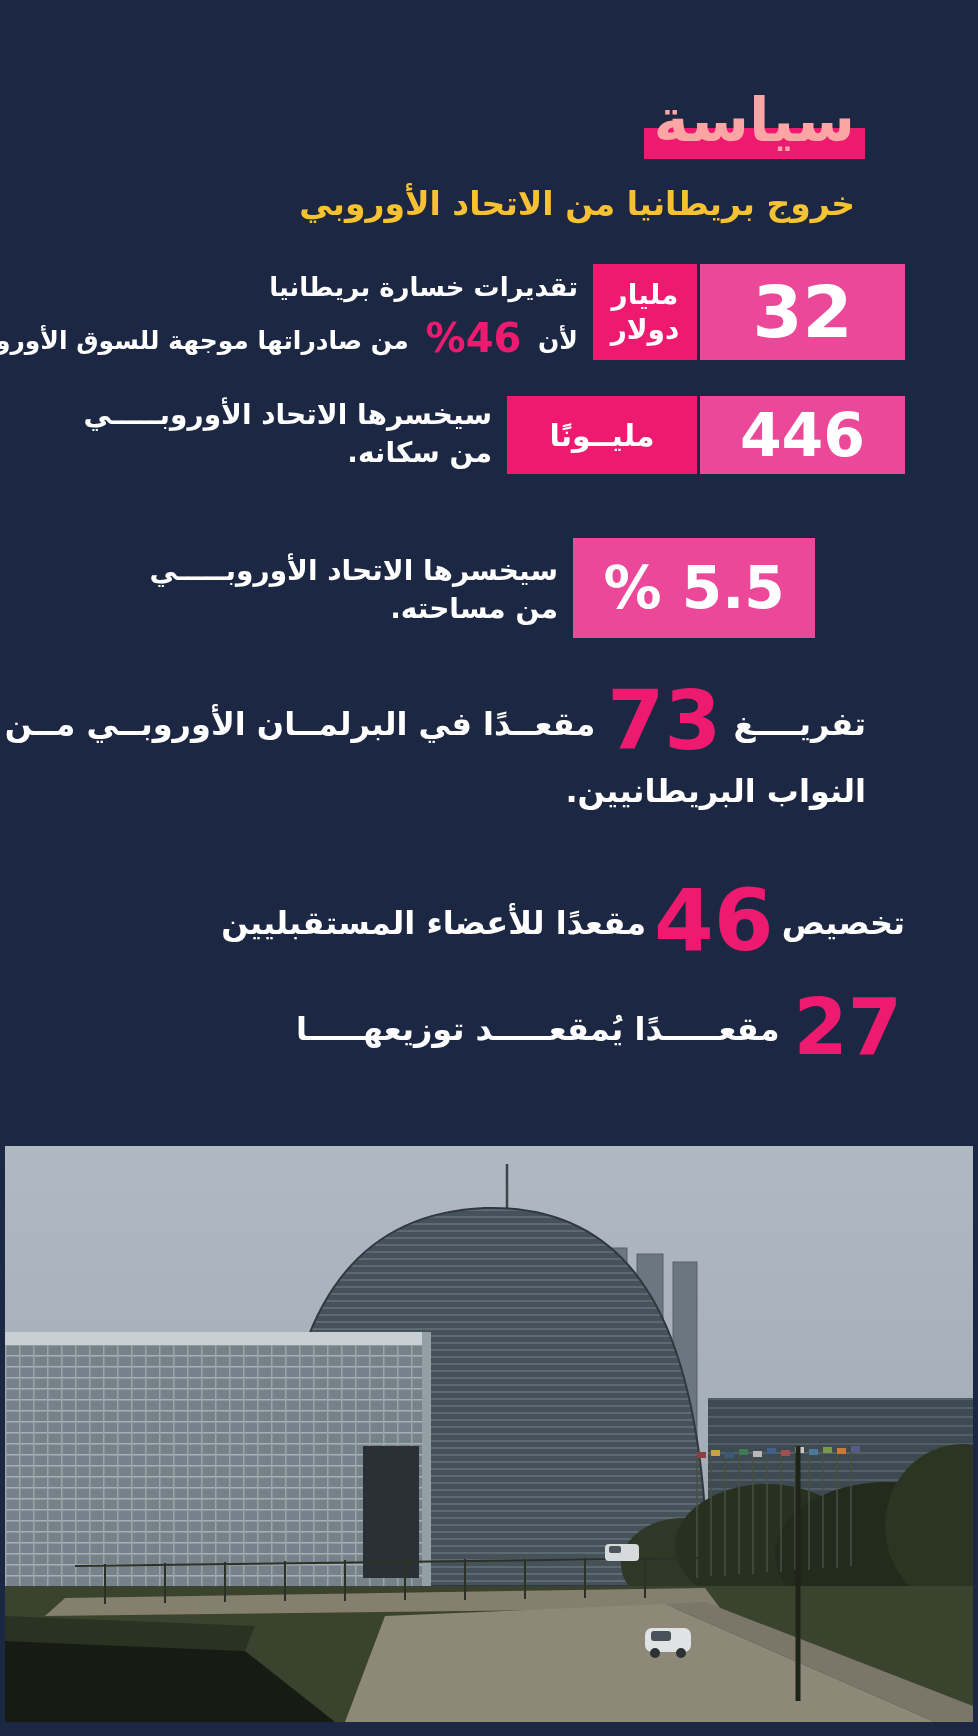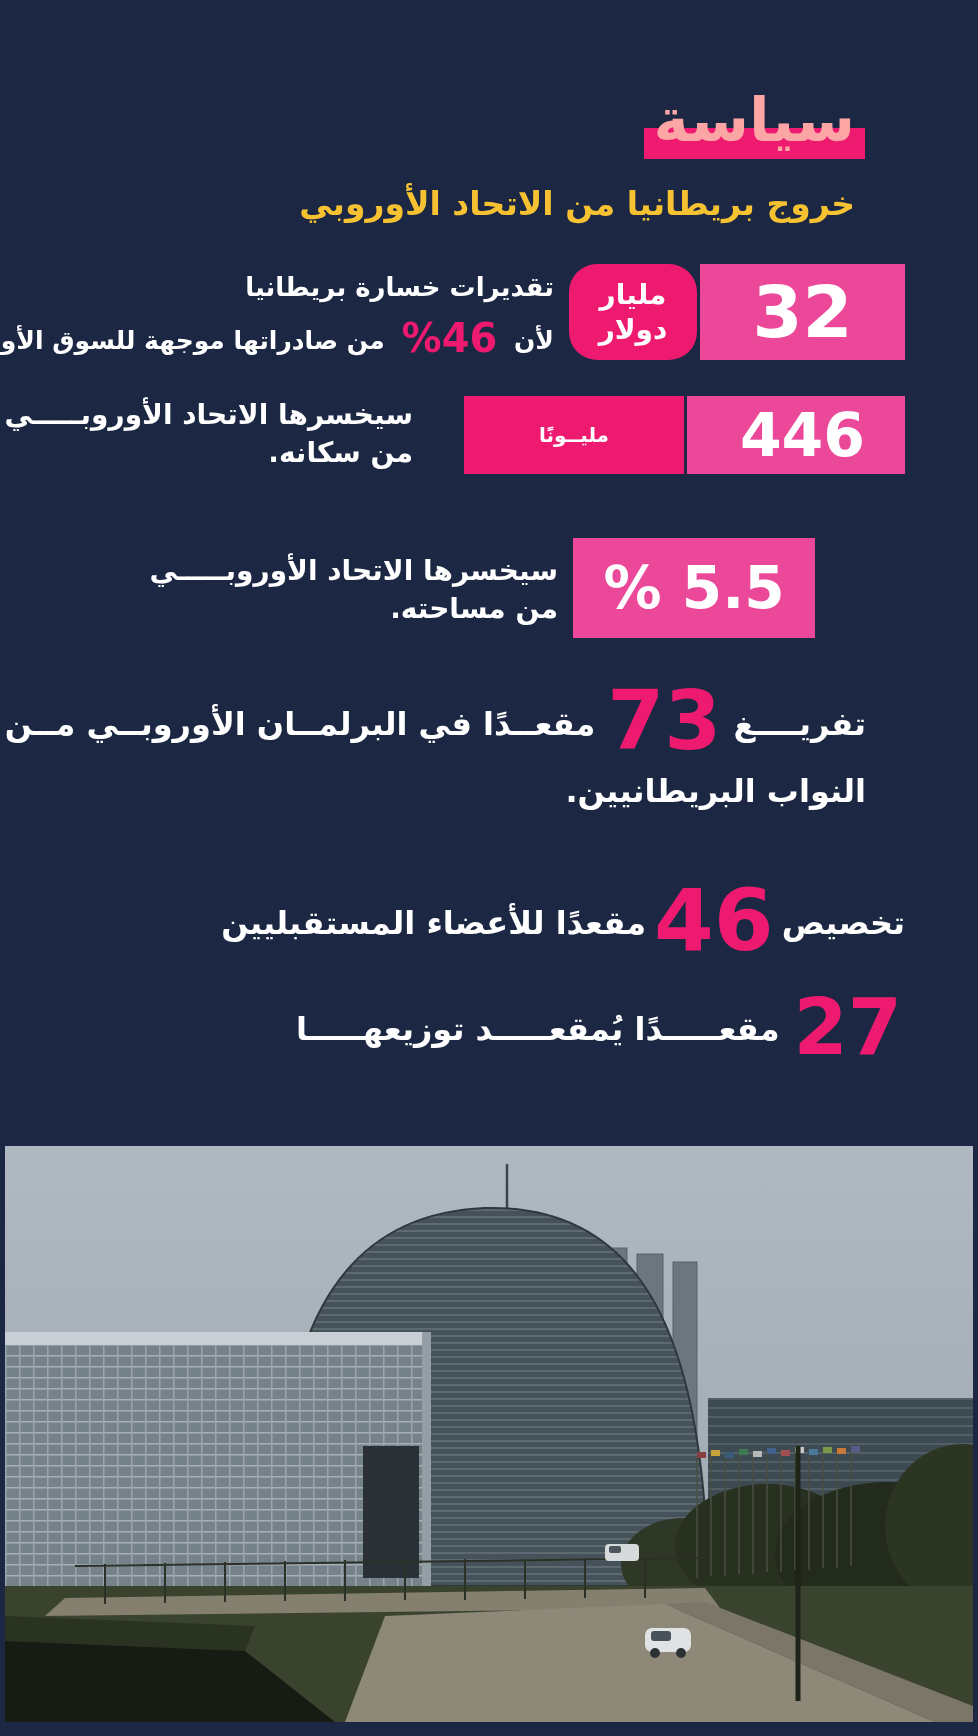--- a/index.html
+++ b/index.html
@@ -14,28 +14,28 @@
   .category-text{position:relative;z-index:2;font-size:60px;font-weight:bold;color:#fca5a5;line-height:1.15;}
   
   .heading{position:absolute;top:184px;right:123px;margin:0;font-size:33px;font-weight:bold;color:#f7c231;}
   
   .stat{position:absolute;display:flex;gap:3px;align-items:flex-start;}
   .numbox{background:#ec4899;color:#fff;display:flex;align-items:center;justify-content:center;font-weight:bold;line-height:1;}
   .unitbox{background:#ed1a70;color:#fff;display:flex;flex-direction:column;align-items:center;justify-content:center;font-weight:bold;text-align:center;}
   .caption{margin-right:12px;text-align:right;color:#fff;font-weight:bold;}
   .stat-billion{top:264px;right:73px;}
   .stat-billion .numbox{width:205px;height:96px;font-size:72px;}
-  .stat-billion .unitbox{width:128px;height:96px;font-size:28px;line-height:1.25;border-radius:28px;}
+  .stat-billion .unitbox{width:104px;height:96px;font-size:28px;line-height:1.25;}
   .stat-billion .caption{padding-top:8px;}
   .cap-line1{font-size:26px;}
   .cap-line2{font-size:25px;margin-top:10px;white-space:nowrap;}
   .pct{color:#ed1a70;font-size:40px;font-weight:bold;margin:0 8px;position:relative;top:3px;}
   .stat-population{top:396px;right:73px;}
-  .stat-population .numbox{width:205px;height:78px;font-size:60px;padding-left:13px;}
-  .stat-population .unitbox{width:220px;height:78px;font-size:20px;margin-left:36px;}
+  .stat-population .numbox{width:205px;height:78px;font-size:60px;}
+  .stat-population .unitbox{width:190px;height:78px;font-size:30px;}
   .stat-population .caption{font-size:28px;line-height:1.35;}
   .stat-area{top:538px;right:163px;}
   .stat-area .numbox{width:242px;height:100px;font-size:58px;}
   .stat-area .caption{padding-top:14px;font-size:28px;line-height:1.35;}
   
   .seat{position:absolute;text-align:right;color:#fff;font-weight:bold;}
   .seat-line1{font-size:32px;white-space:nowrap;}
   .seat-num{color:#ed1a70;display:inline-block;line-height:0.85;font-weight:bold;}
   .seat-73{top:686px;right:112px;left:20px;}
   .seat-73 .seat-num{font-size:82px;vertical-align:-14px;margin:0 12px;}

